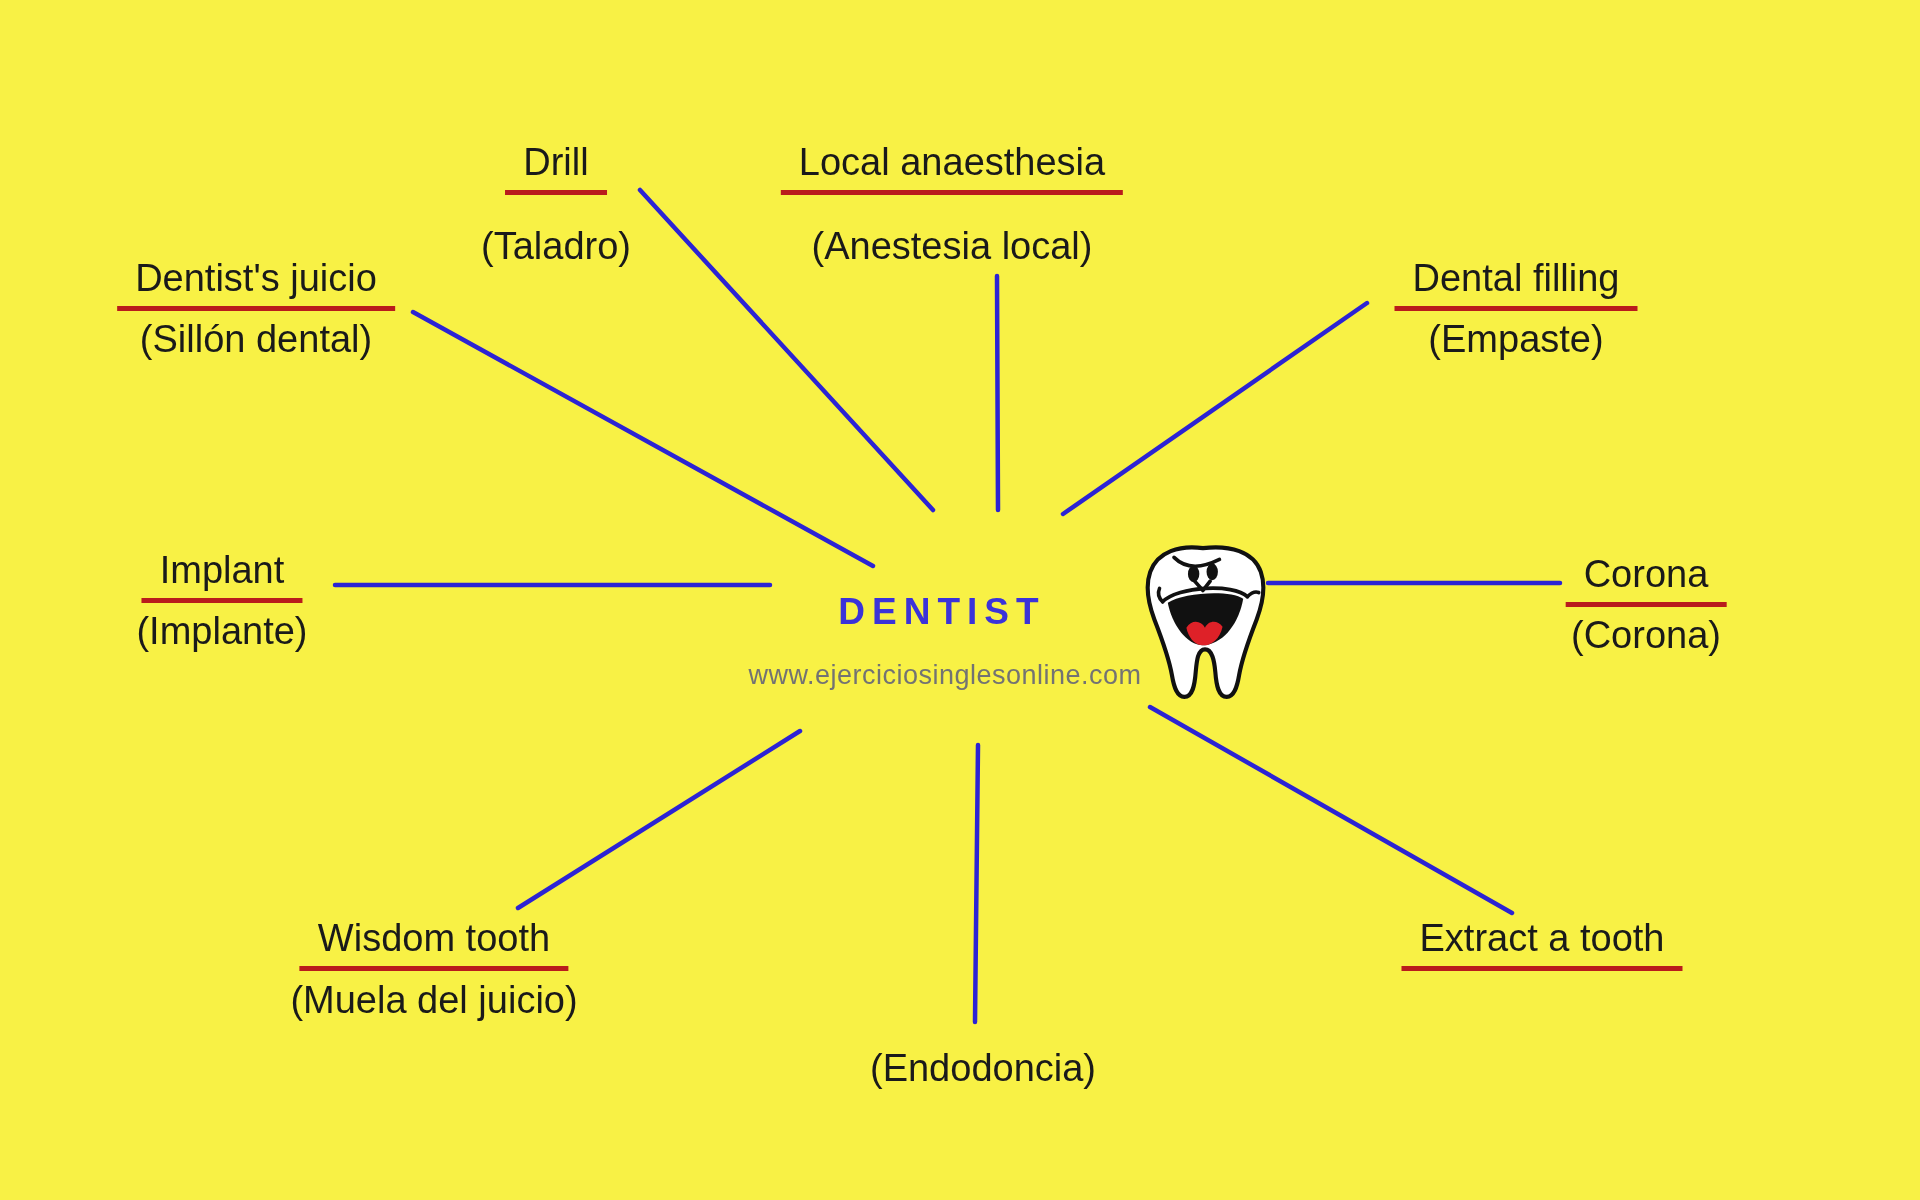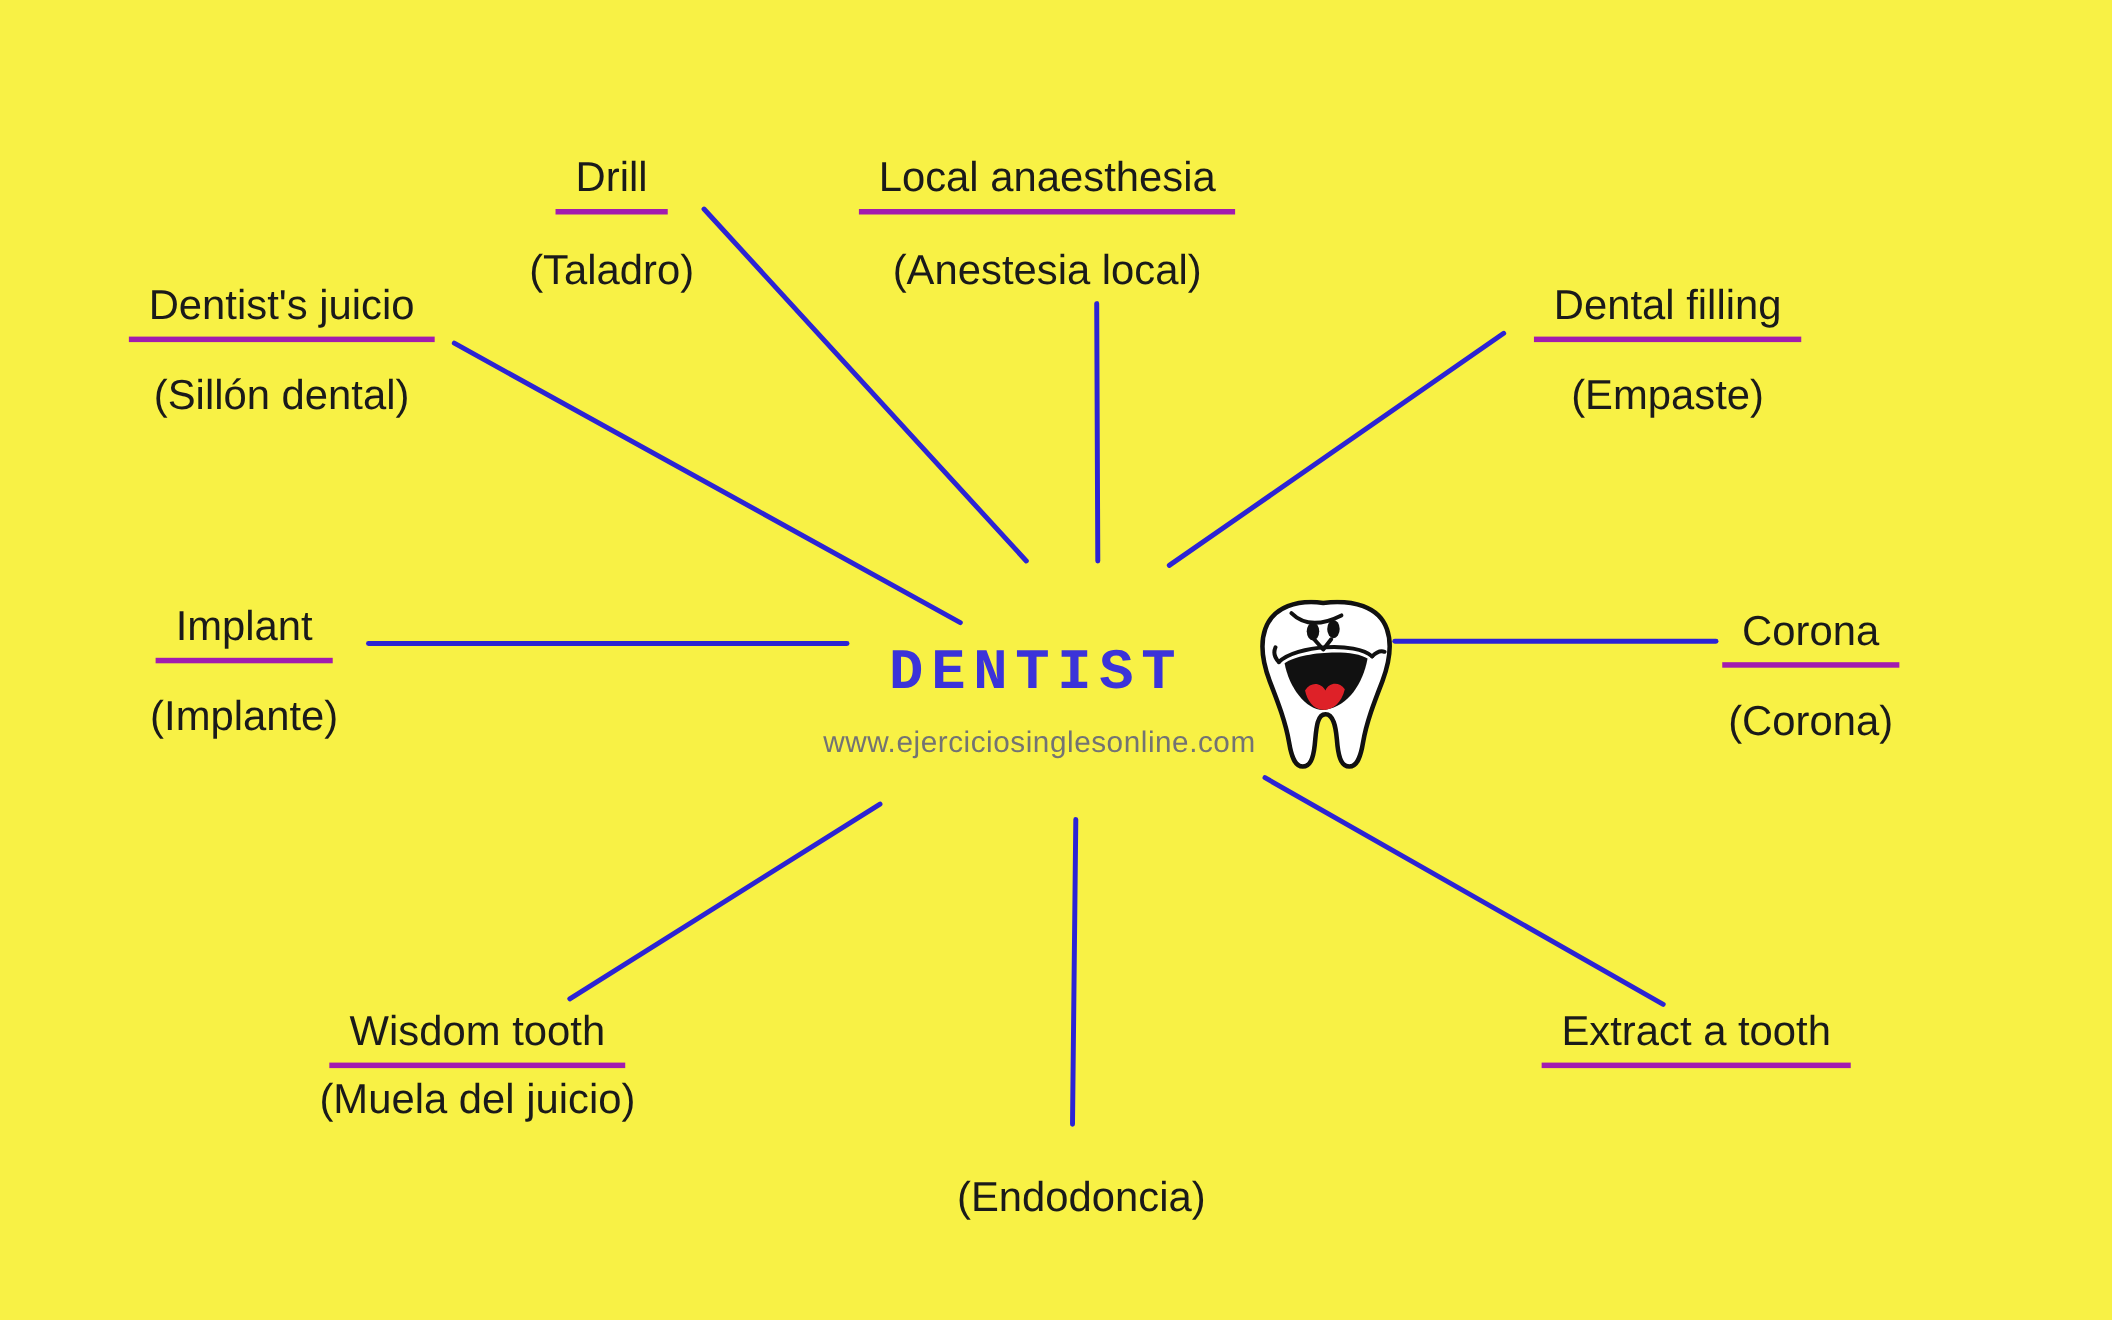--- a/index.html
+++ b/index.html
@@ -18,46 +18,46 @@
     position:absolute;
     text-align:center;
     transform:translateX(-50%);
     white-space:nowrap;
   }
   .term .en{
     display:inline-block;
     font-size:38px;
     line-height:44px;
     padding:0 18px 6px 18px;
-    border-bottom:5px solid #a21caf;
+    border-bottom:5px solid #b91c1c;
   }
   .term .es{
     font-size:38px;
     line-height:44px;
-    margin-top:27px;
+    margin-top:6px;
   }
   .term.gap-lg .es{margin-top:29px;}
   .term.gap-sm .es{margin-top:7px;}
 
   .t-drill{left:556px;top:140px;}
   .t-local{left:952px;top:140px;}
   .t-chair{left:256px;top:256px;}
   .t-filling{left:1516px;top:256px;}
   .t-implant{left:222px;top:548px;}
   .t-corona{left:1646px;top:552px;}
   .t-wisdom{left:434px;top:916px;}
   .t-root{left:983px;top:1040px;}
   .t-extract{left:1542px;top:916px;}
 
   .center-title{
     position:absolute;left:942px;top:586px;
     transform:translateX(-50%);
-    font-family:Liberation Mono, monospace;
+    font-family:Liberation Sans, sans-serif;
     font-weight:800;
-    font-size:52px;
+    font-size:37px;
     line-height:52px;
     letter-spacing:7px;
     color:#3B33D9;
     white-space:nowrap;
   }
   .website{
     position:absolute;left:945px;top:660px;
     transform:translateX(-50%);
     font-size:27px;
     color:#737373;

